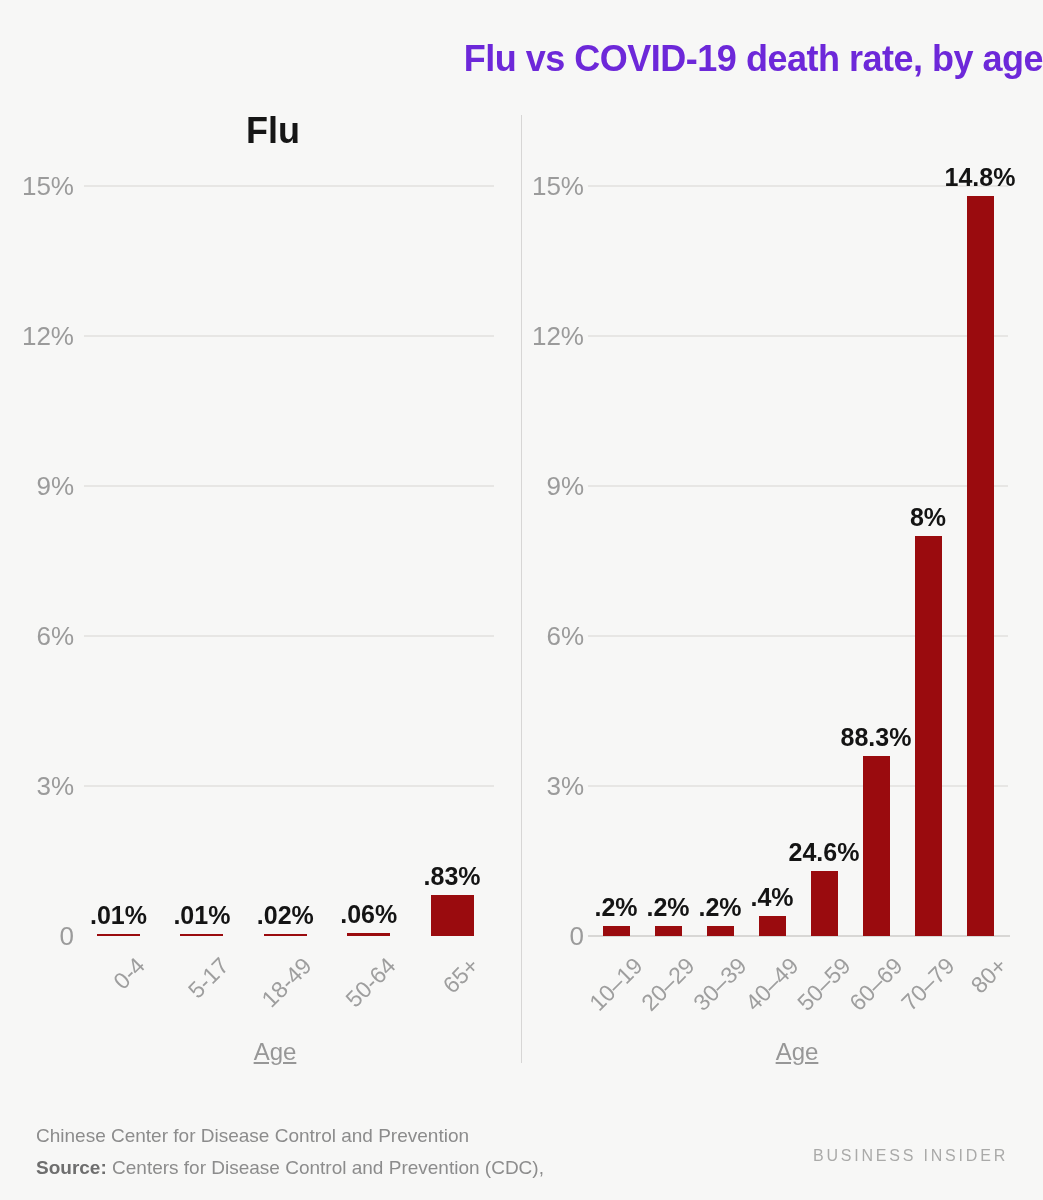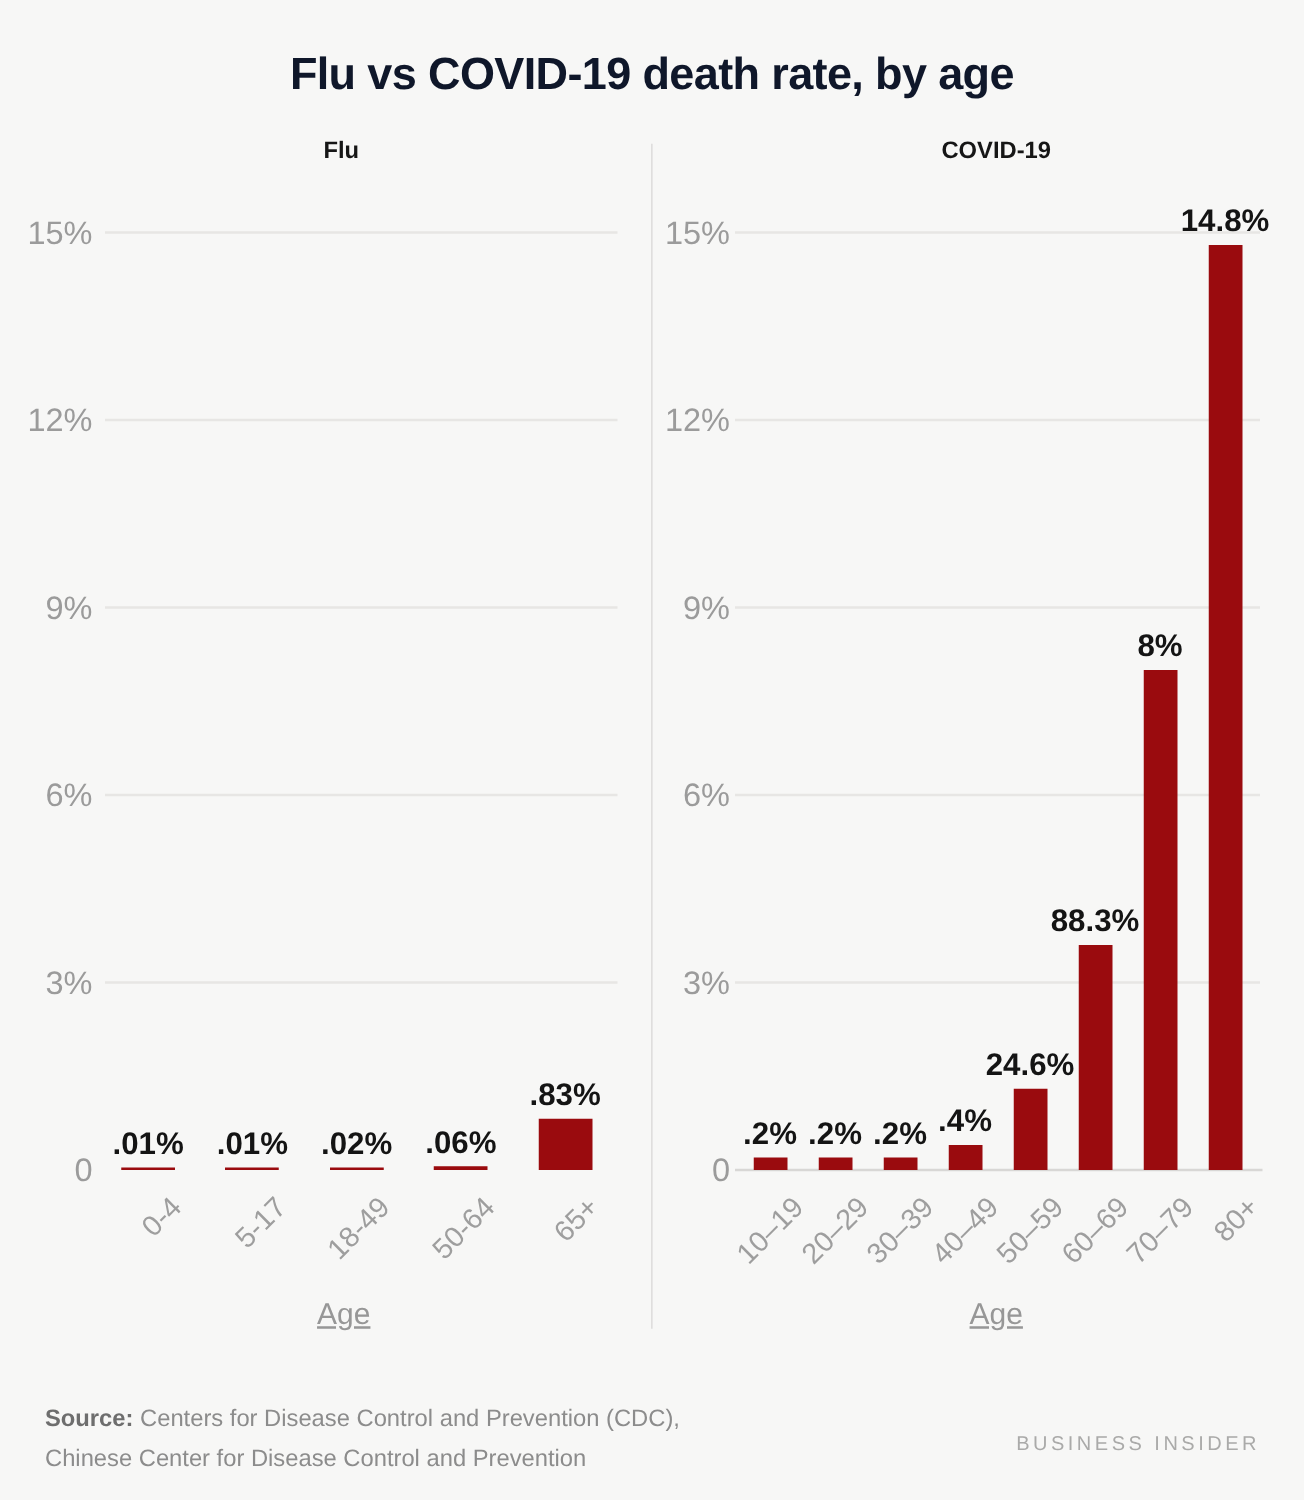--- a/index.html
+++ b/index.html
@@ -1,23 +1,23 @@
 <!DOCTYPE html>
 <html><head>
 <meta charset="utf-8">
 <style>
   html,body{margin:0;padding:0;}
   body{background:#f7f7f6;font-family:"Liberation Sans","DejaVu Sans",sans-serif;}
   .stage{position:relative;width:1043px;height:1200px;background:#f7f7f6;overflow:hidden;}
 
-  .title{position:absolute;left:0;right:0;top:38px;text-align:center;
-         font-size:36px;font-weight:700;color:#0f172a;letter-spacing:-0.5px;}
+  .title{position:absolute;left:0;right:0;top:38px;text-align:right;
+         font-size:36px;font-weight:700;color:#6d28d9;letter-spacing:-0.5px;}
 
   .subtitle{position:absolute;top:110px;width:220px;text-align:center;
-            font-size:19px;font-weight:700;color:#161616;}
+            font-size:36px;font-weight:700;color:#161616;}
   .subtitle.flu{left:163px;}
   .subtitle.covid{left:687px;}
 
   .divider{position:absolute;left:521px;top:115px;width:1px;height:948px;background:#d7d6d5;}
 
   .gridline{position:absolute;height:2px;background:#e7e6e4;}
   .baseline{position:absolute;height:2px;background:#d8d7d5;}
   .ytick{position:absolute;width:90px;text-align:right;font-size:26px;line-height:26px;color:#9b9b9b;}
   .bar{position:absolute;}
   .val{position:absolute;width:130px;text-align:center;font-size:25px;line-height:30px;
@@ -38,21 +38,20 @@
          color:#aaaaa9;font-weight:400;}
 </style>
 </head>
 <body>
 
 <div class="stage">
 
   <div class="title">Flu vs COVID-19 death rate, by age</div>
 
   <div class="subtitle flu">Flu</div>
-  <div class="subtitle covid">COVID-19</div>
 
   <div class="divider"></div>
 
   <div>
       <div class="gridline" style="left: 84px; width: 410px; top: 185px;"></div>
       <div class="ytick" style="left: -16px; top: 173px;">15%</div>
       <div class="gridline" style="left: 84px; width: 410px; top: 335px;"></div>
       <div class="ytick" style="left: -16px; top: 323px;">12%</div>
       <div class="gridline" style="left: 84px; width: 410px; top: 485px;"></div>
       <div class="ytick" style="left: -16px; top: 473px;">9%</div>
@@ -113,19 +112,19 @@
       <div class="xtick" style="right: 101px; top: 953px;">70–79</div>
       <div class="bar" style="left: 966.5px; width: 27px; top: 196px; height: 740px; background: rgb(154, 11, 14);"></div>
       <div class="val" style="left: 915px; top: 162px;">14.8%</div>
       <div class="xtick" style="right: 49px; top: 953px;">80+</div>
     </div>
 
   <div class="age-label flu">Age</div>
   <div class="age-label covid">Age</div>
 
   <div class="source">
+      <div>Chinese Center for Disease Control and Prevention</div>
       <div><span class="source-label">Source: </span>Centers for Disease Control and Prevention (CDC),</div>
-      <div>Chinese Center for Disease Control and Prevention</div>
     </div>
 
   <div class="brand">BUSINESS INSIDER</div>
 
 </div>
 
 </body></html>

